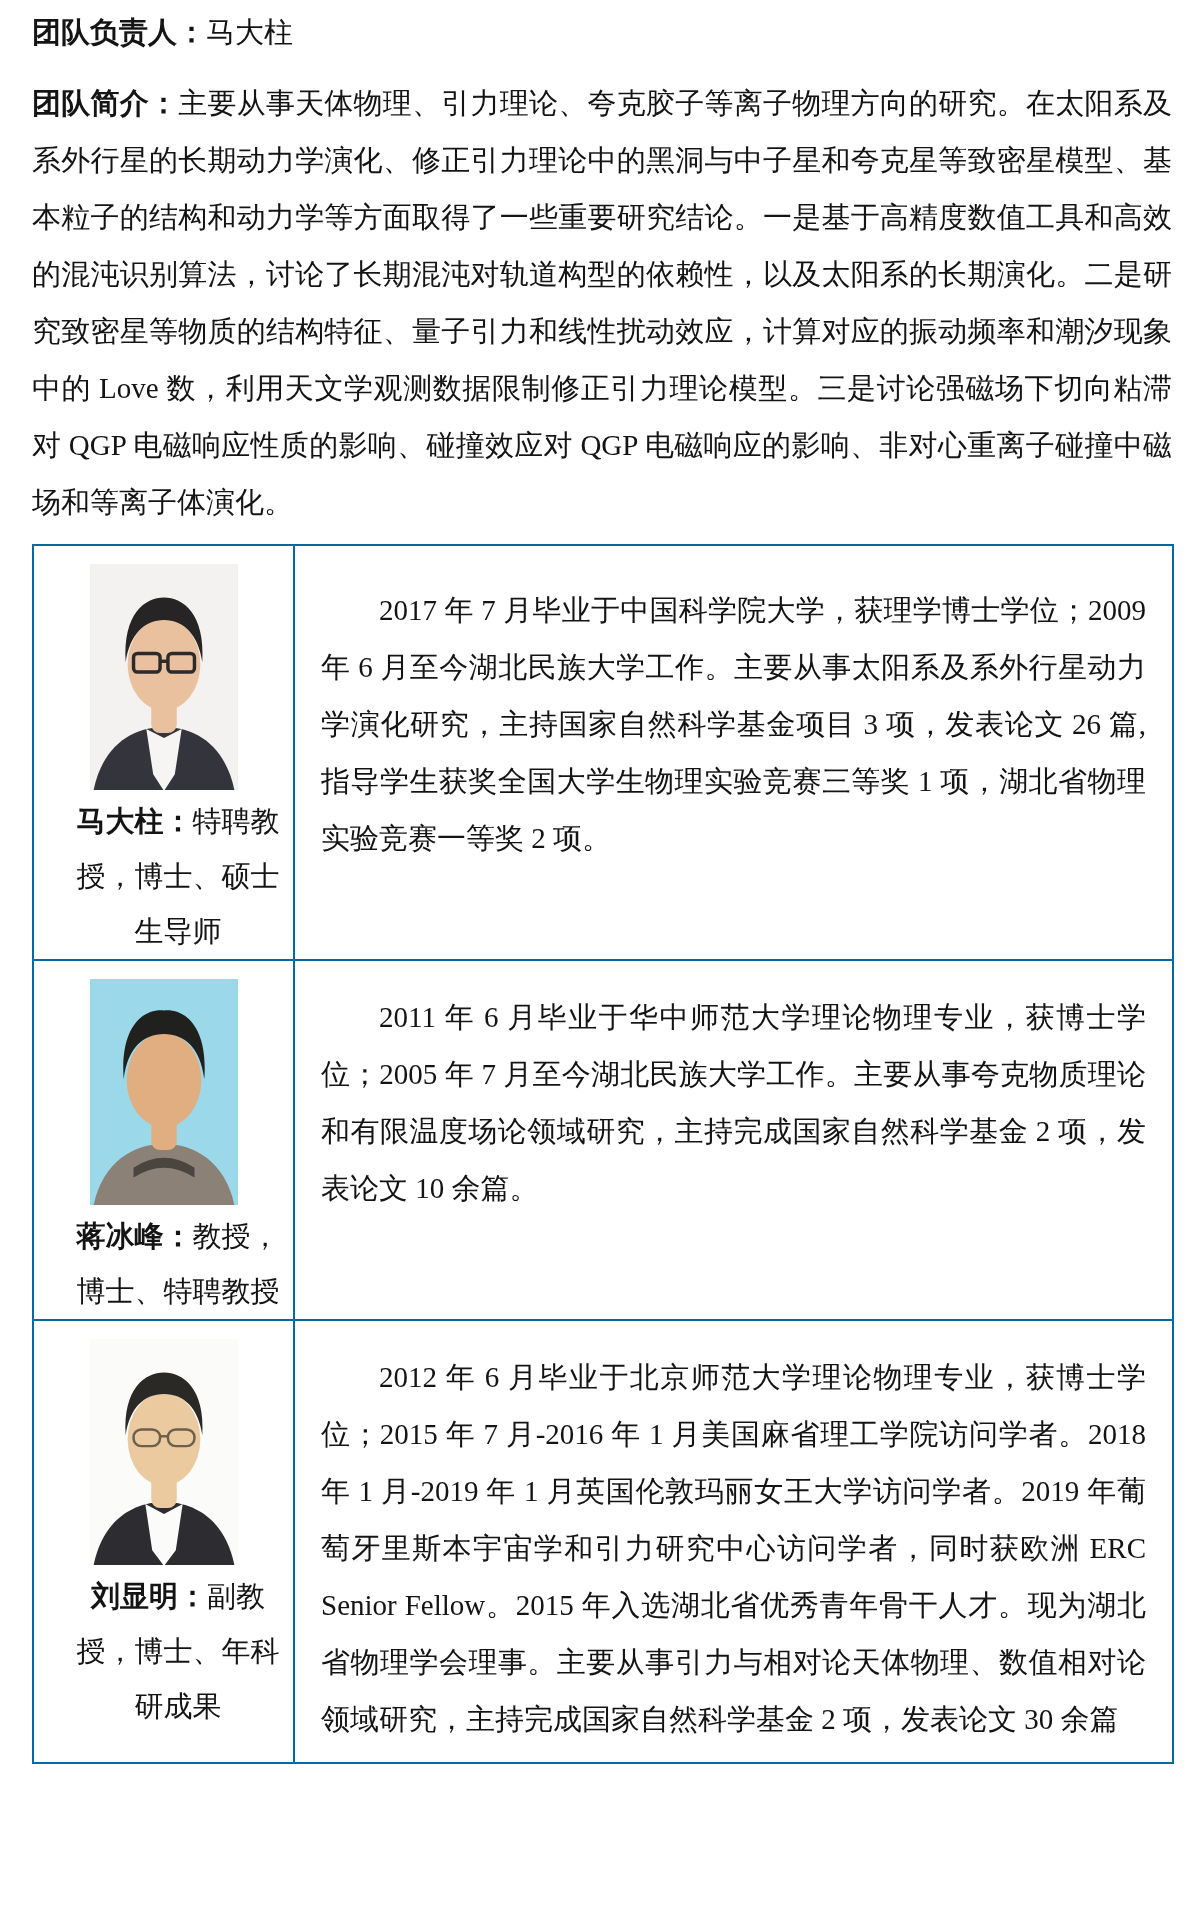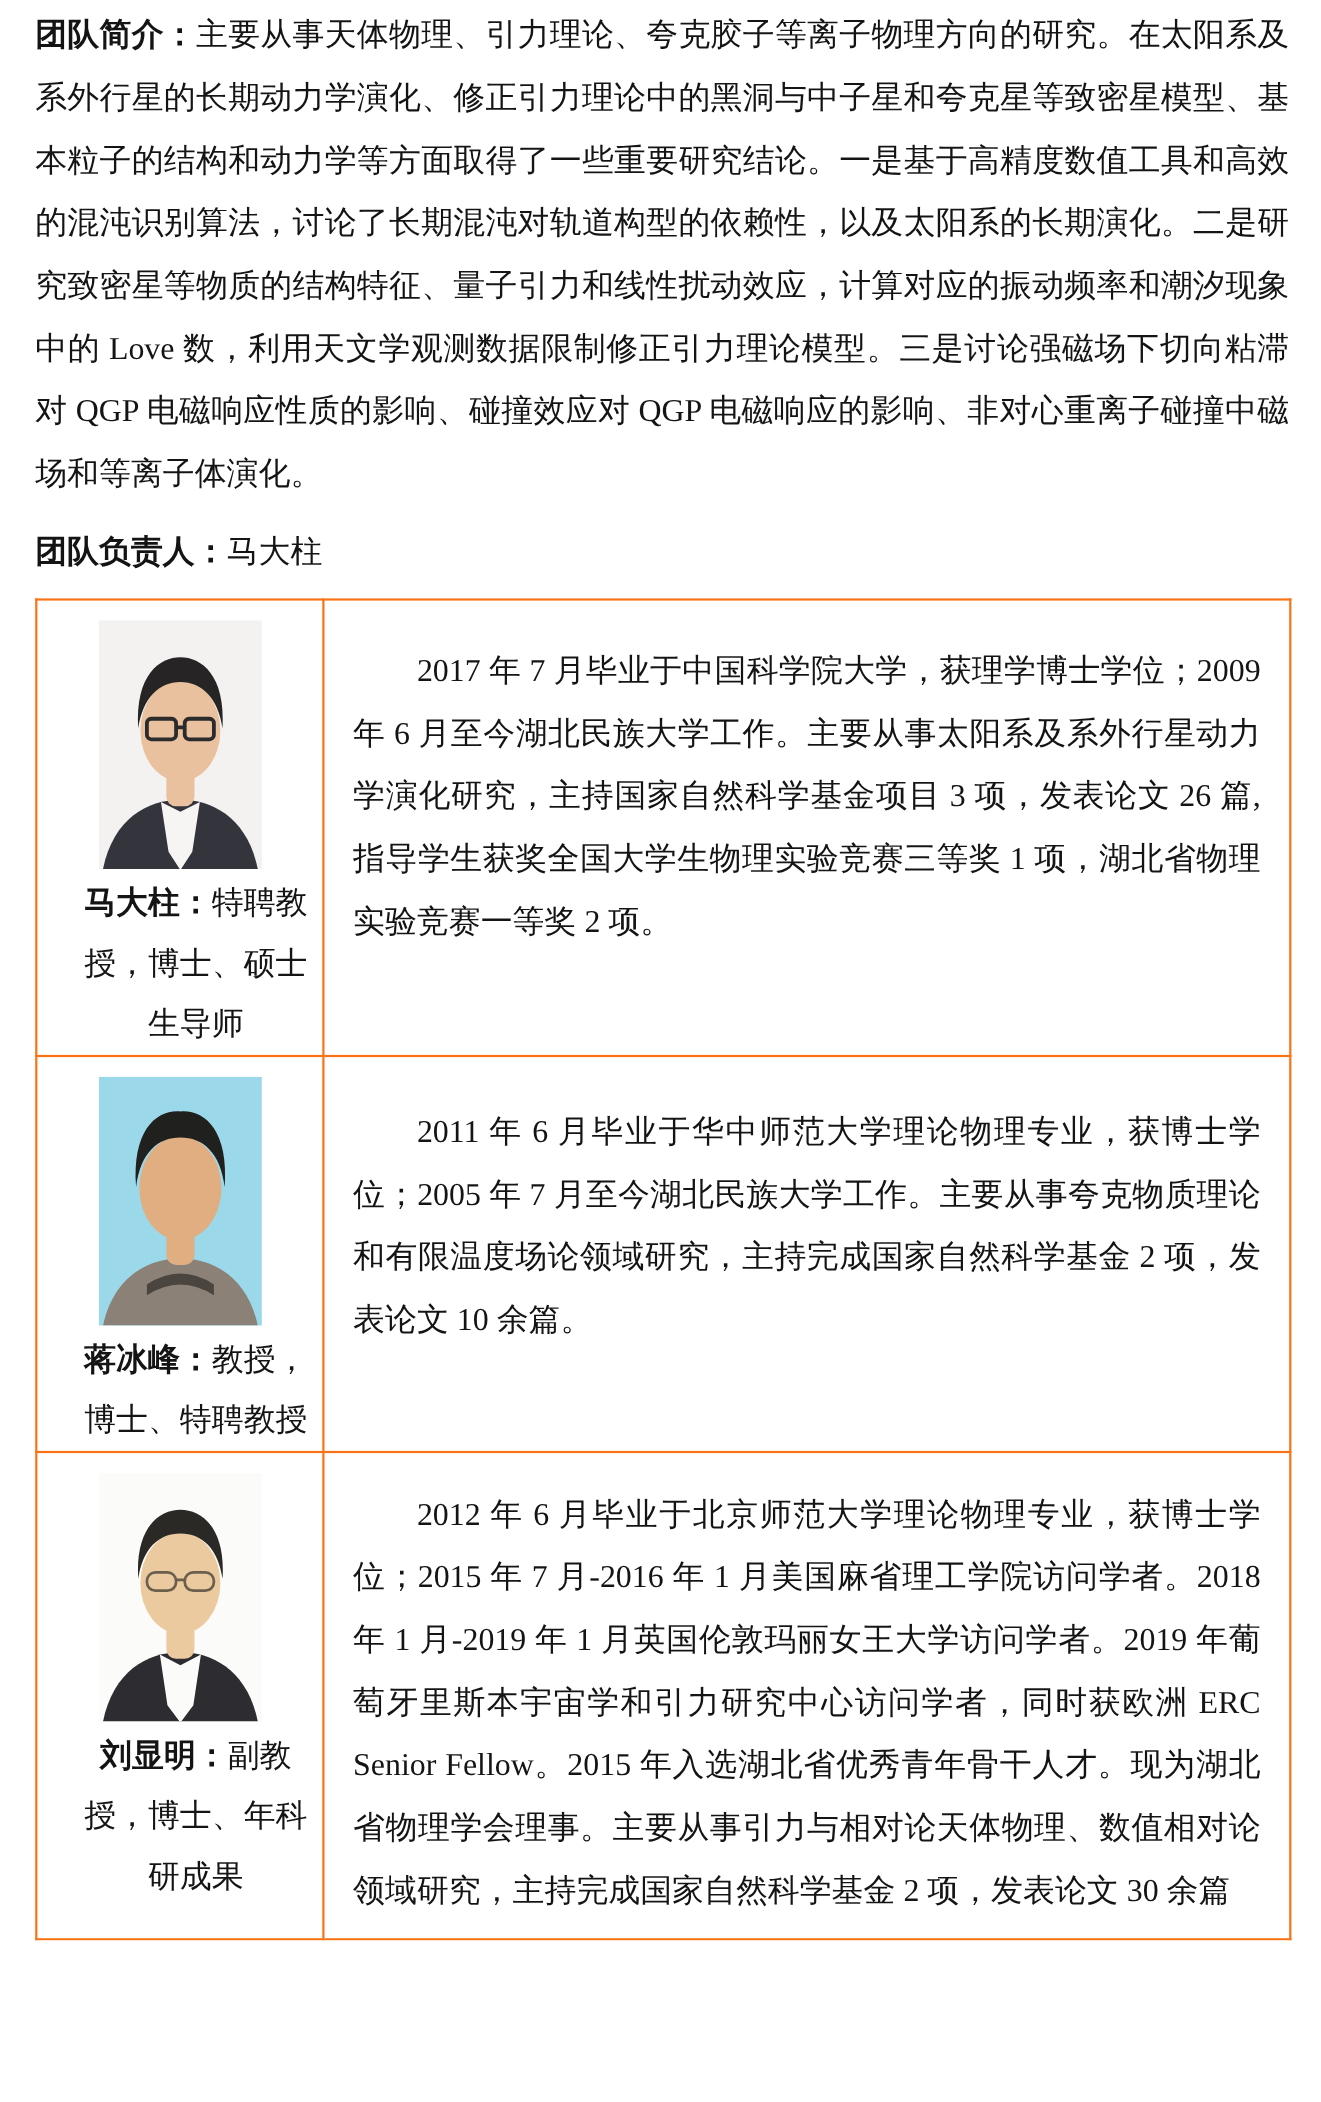--- a/index.html
+++ b/index.html
@@ -20,37 +20,37 @@
   .para + .para{margin-top:14px;}
   .lbl{font-weight:700;}
   
   .members-table{
     border-collapse:collapse;
     table-layout:fixed;
     width:1140px;
     margin-top:13px;
   }
   .members-table td{
-    border:2px solid #f97316;
+    border:2px solid #0369a1;
     vertical-align:top;
     padding:0;
   }
   .photo-cell{width:259px;text-align:center;}
   .bio-cell{width:877px;}
   .row1{height:334px;}
   .row2{height:336px;}
   .row3{height:437px;}
   .bio{
     margin:0;
     padding:36px 26px 14px 26px;
     text-indent:2em;
     text-align:justify;
     line-height:57px;
   }
-  .row2 .bio{padding-top:40px;}
+  .row2 .bio{padding-top:28px;}
   .row3 .bio{padding-top:28px;}
   .photo{
     margin:18px auto 4px auto;
     width:148px;height:226px;
     overflow:hidden;
     display:block;
   }
   .member-name{
     line-height:55px;
     text-align:center;
@@ -71,23 +71,23 @@
   .m3 .shirt{fill:#fbfbfa;}
   .m3 .face,.m3 .neck{fill:#ecca9f;}
   .m3 .hair{fill:#2b2926;}
   .m3 .glasses{stroke:#6b5f4e;stroke-width:2.5;fill:none;}
 </style>
 </head>
 <body>
 
 <div class="page">
 
+  <p class="para"><span class="lbl">团队负责人：</span><span>马大柱</span></p>
+
   <p class="para"><span class="lbl">团队简介：</span><span>主要从事天体物理、引力理论、夸克胶子等离子物理方向的研究。在太阳系及系外行星的长期动力学演化、修正引力理论中的黑洞与中子星和夸克星等致密星模型、基本粒子的结构和动力学等方面取得了一些重要研究结论。一是基于高精度数值工具和高效的混沌识别算法，讨论了长期混沌对轨道构型的依赖性，以及太阳系的长期演化。二是研究致密星等物质的结构特征、量子引力和线性扰动效应，计算对应的振动频率和潮汐现象中的 Love 数，利用天文学观测数据限制修正引力理论模型。三是讨论强磁场下切向粘滞对 QGP 电磁响应性质的影响、碰撞效应对 QGP 电磁响应的影响、非对心重离子碰撞中磁场和等离子体演化。</span></p>
-
-  <p class="para"><span class="lbl">团队负责人：</span><span>马大柱</span></p>
 
 
 
   <table class="members-table">
     <tbody>
 
       <tr class="row1">
         <td class="photo-cell">
           <div class="photo m1" style="background: rgb(243, 242, 240);">
             <svg viewBox="0 0 150 230" width="148" height="226" aria-hidden="true">

